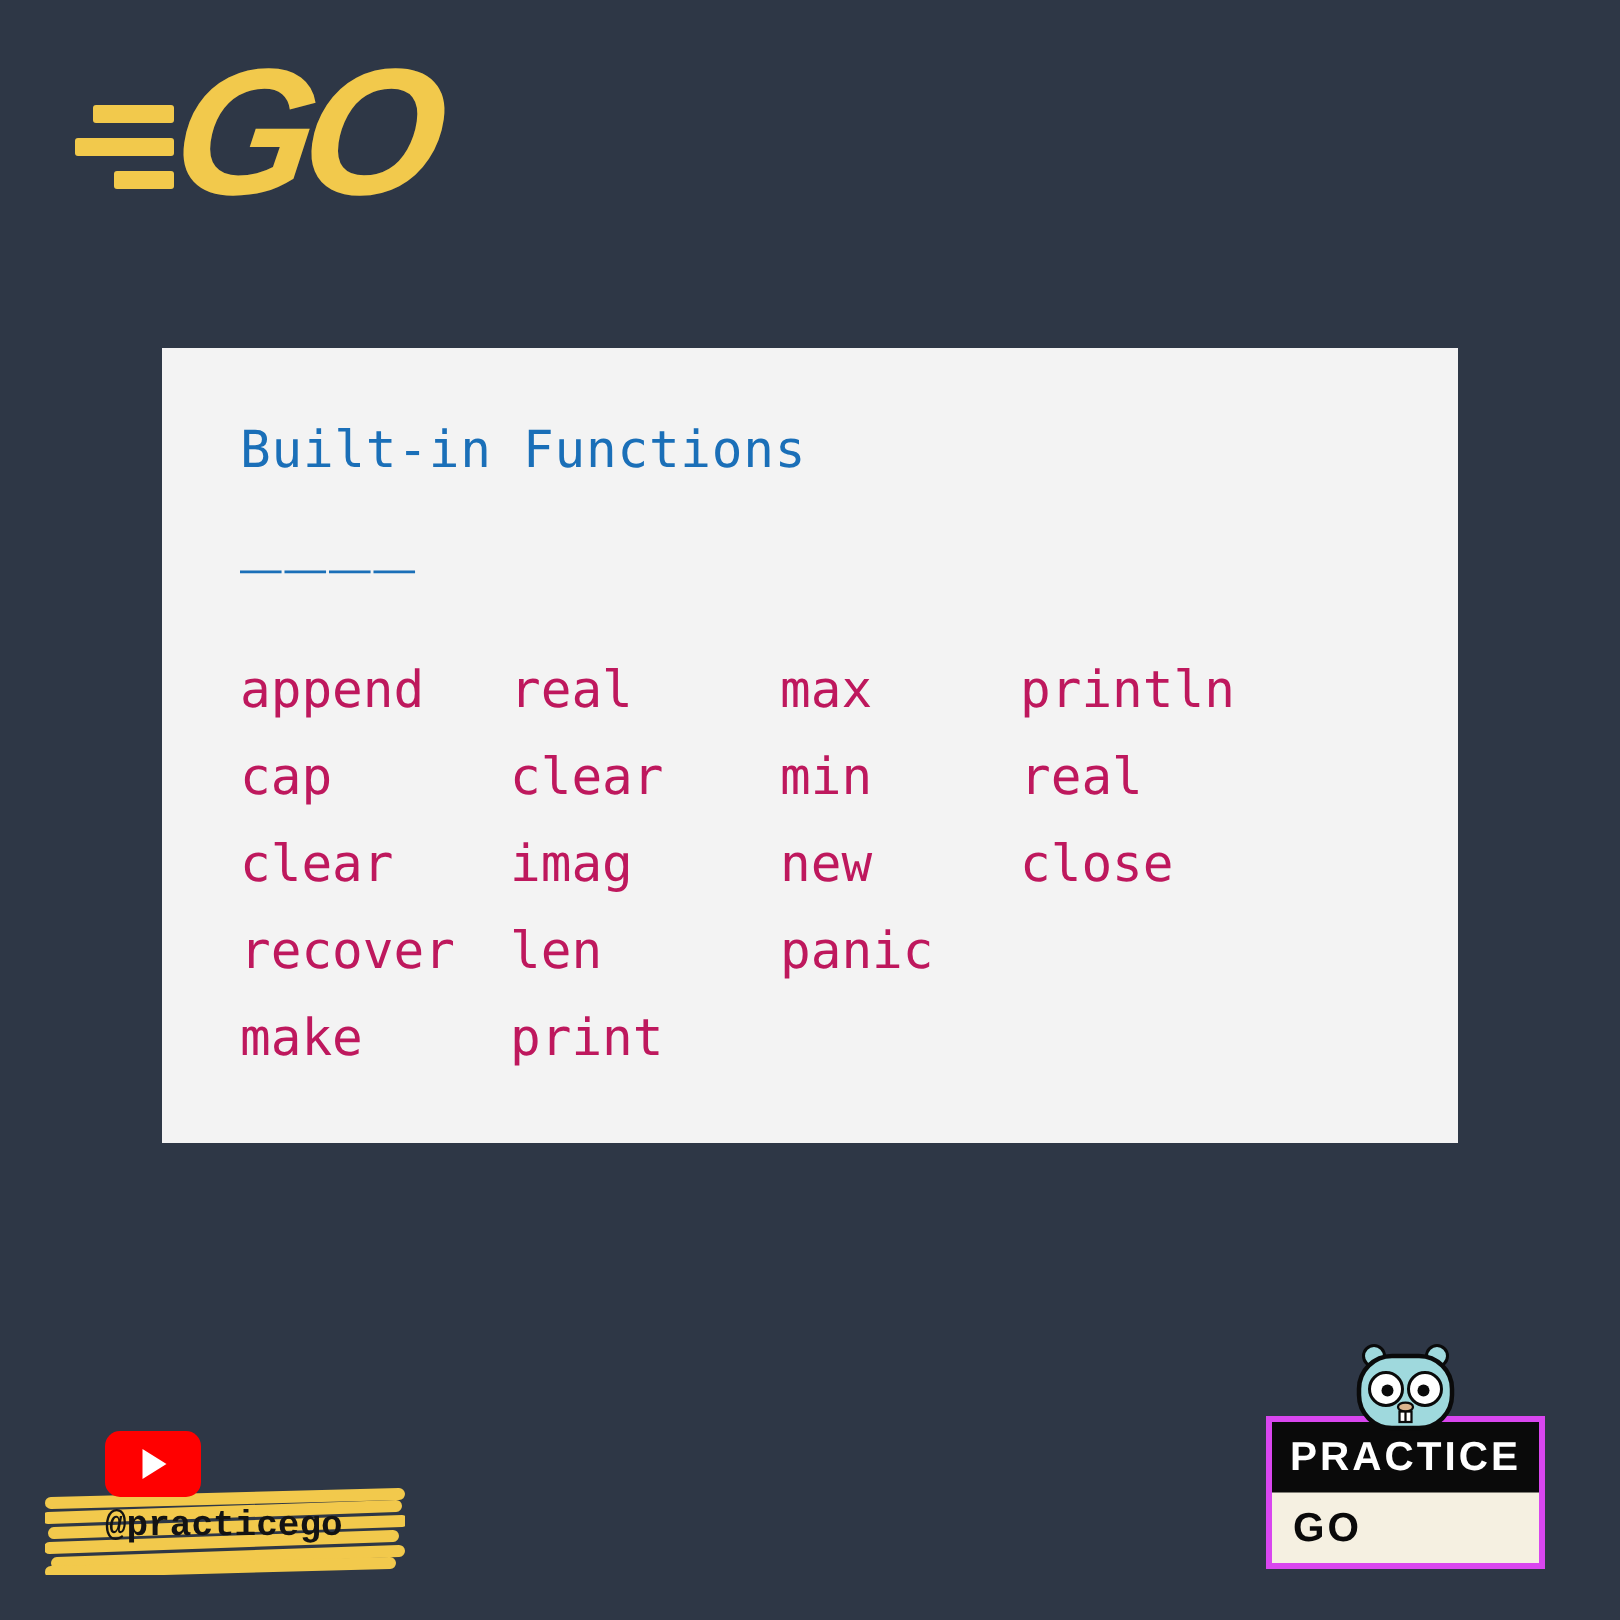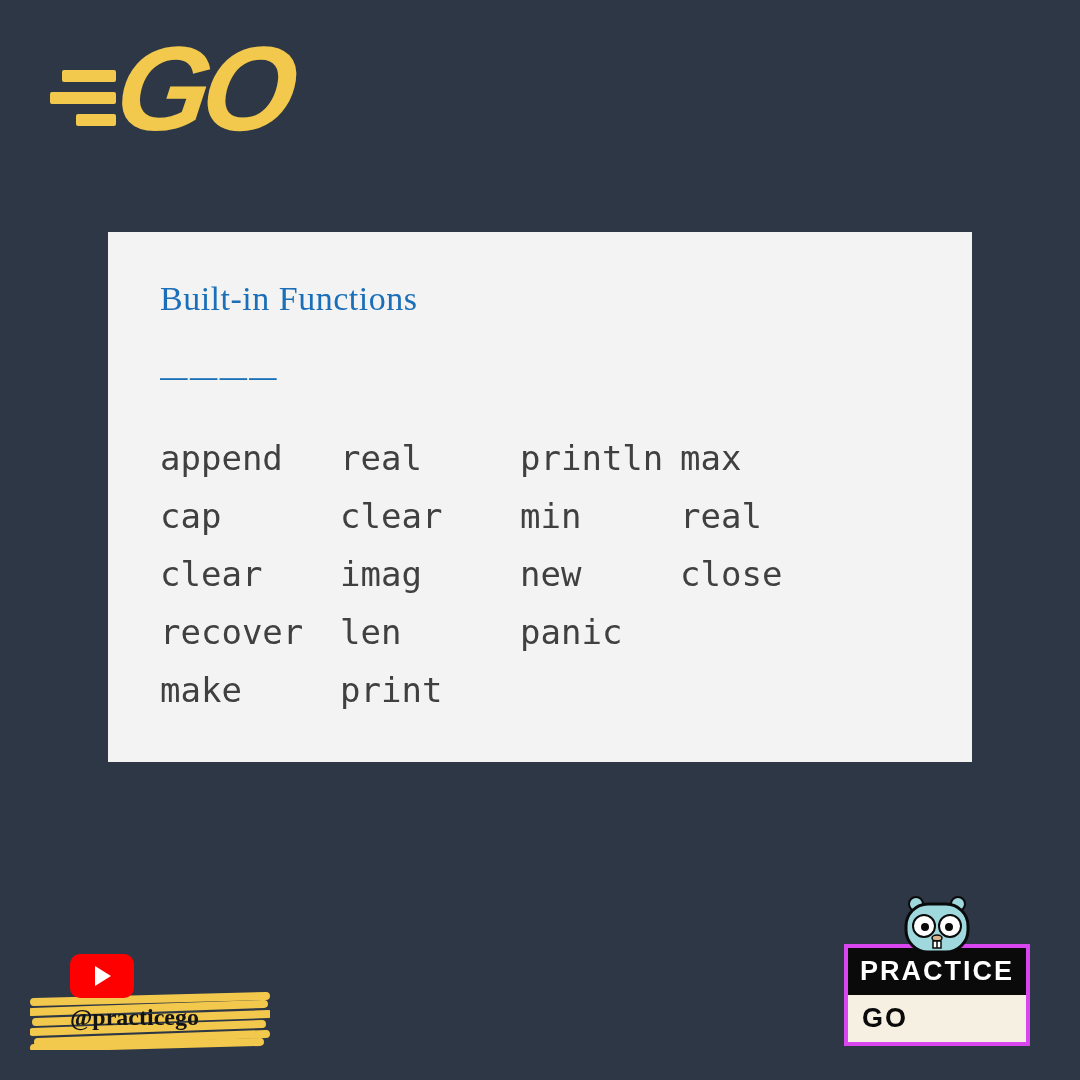--- a/index.html
+++ b/index.html
@@ -55,36 +55,35 @@
     width: 864px;
     height: 530px;
     background: #f3f3f3;
     padding: 48px 52px 40px 52px;
   }
   .card-title {
     color: #1a6fb8;
     font-size: 34px;
     font-weight: 400;
     letter-spacing: 0.5px;
-    font-family: Liberation Serif, serif;
   }
   .card-underline {
     color: #1a6fb8;
     font-size: 46px;
     margin-top: 8px;
     letter-spacing: 2px;
   }
   .fn-grid {
     margin-top: 58px;
     display: grid;
     grid-template-columns: 180px 180px 160px auto;
     row-gap: 18px;
     column-gap: 0;
     font-size: 34px;
-    color: #404040;
+    color: #be185d;
   }
 
   
   .footer-left {
     position: absolute;
     bottom: 30px;
     left: 30px;
     width: 260px;
   }
   .yt-icon {
@@ -111,21 +110,21 @@
   .scribble {
     position: relative;
     width: 240px;
     height: 60px;
   }
   .scribble svg { width: 100%; height: 100%; }
   .handle {
     position: absolute;
     top: 14px;
     left: 40px;
-    font-family: Liberation Serif, serif;
+    font-family: Liberation Mono, monospace;
     font-size: 24px;
     font-weight: 700;
     color: #131313;
     z-index: 4;
   }
 
   .footer-right {
     position: absolute;
     bottom: 34px;
     right: 50px;
@@ -169,22 +168,22 @@
   </div>
   <div class="go-text">GO</div>
 </div>
 
 <div class="card">
   <div class="card-title">Built-in Functions</div>
   <div class="card-underline">____</div>
   <div class="fn-grid">
     <span>append</span>
     <span>real</span>
+    <span>max</span>
     <span>println</span>
-    <span>max</span>
 
     <span>cap</span>
     <span>clear</span>
     <span>min</span>
     <span>real</span>
 
     <span>clear</span>
     <span>imag</span>
     <span>new</span>
     <span>close</span>

